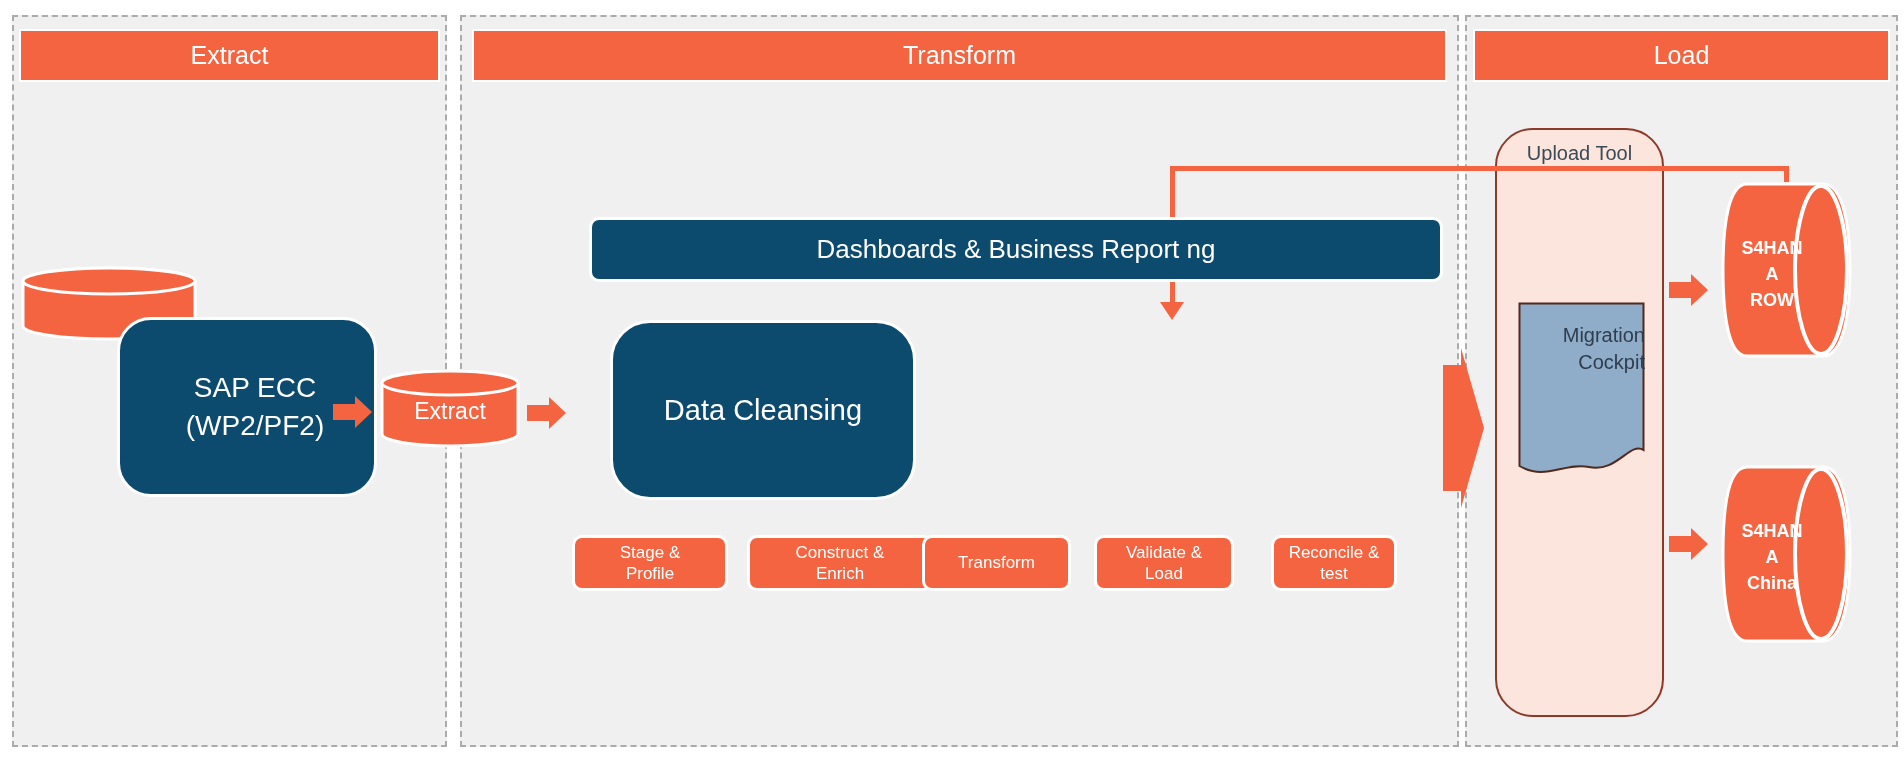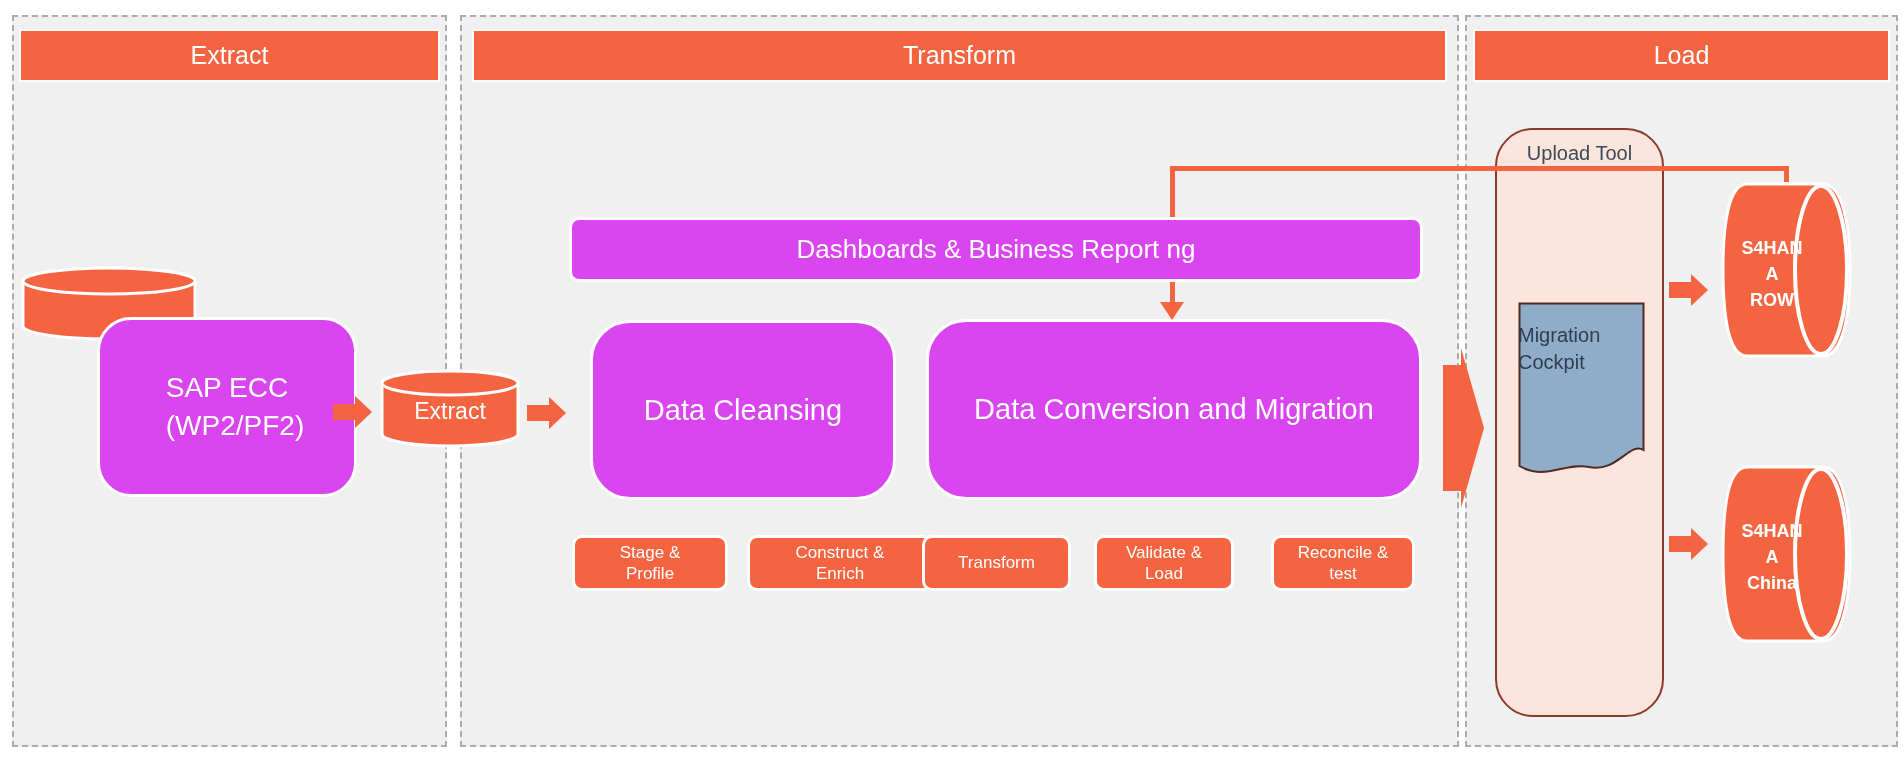--- a/index.html
+++ b/index.html
@@ -14,38 +14,38 @@
 
   
   .hdr{position:absolute;height:53px;background:#F56440;border:2px solid #ffffff;
        box-sizing:border-box;display:flex;align-items:center;justify-content:center;
        color:#ffffff;font-size:25px;z-index:1;}
   #hdr-extract{left:19px;top:29px;width:421px;}
   #hdr-transform{left:472px;top:29px;width:975px;}
   #hdr-load{left:1473px;top:29px;width:417px;}
 
   
-  .obox{position:absolute;background:#d946ef;border:3px solid #ffffff;box-sizing:border-box;
+  .obox{position:absolute;background:#0c4a6e;border:3px solid #ffffff;box-sizing:border-box;
         color:#ffffff;display:flex;align-items:center;justify-content:center;
-        text-align:left;z-index:4;}
+        text-align:center;z-index:4;margin-left:20px;}
 
   #box-sap{left:97px;top:317px;width:260px;height:180px;border-radius:34px;font-size:28px;line-height:1.35;padding-left:16px;}
   #box-cleansing{left:590px;top:320px;width:306px;height:180px;border-radius:40px;font-size:29px;}
   #bar-reporting{left:569px;top:217px;width:854px;height:65px;border-radius:10px;font-size:26px;z-index:1;}
   #box-conversion{left:926px;top:319px;width:496px;height:181px;border-radius:40px;font-size:29px;}
 
   .step{position:absolute;top:535px;height:56px;background:#F56440;border:3px solid #ffffff;
         box-sizing:border-box;border-radius:10px;color:#ffffff;display:flex;align-items:center;
         justify-content:center;text-align:center;font-size:17px;line-height:1.25;z-index:4;}
   .step span{display:inline-block;max-width:106px;}
   #step-1{left:572px;width:156px;}
   #step-2{left:747px;width:186px;text-align:center;}
   #step-3{left:922px;width:149px;}
   #step-4{left:1094px;width:140px;}
-  #step-5{left:1271px;width:144px;}
+  #step-5{left:1271px;width:126px;}
 
   
   .cline{position:absolute;background:#F56440;z-index:5;}
   #conn-h{left:1172px;top:166px;width:617px;height:5px;}
   #conn-v-top{left:1170px;top:166px;width:5px;height:51px;}
   #conn-v-bottom{left:1170px;top:282px;width:5px;height:22px;}
   #conn-drop-right{left:1784px;top:166px;width:5px;height:16px;}
   #conn-arrowhead{position:absolute;left:1160px;top:302px;width:0;height:0;z-index:5;
       border-left:12px solid transparent;border-right:12px solid transparent;
       border-top:18px solid #F56440;}
@@ -61,21 +61,21 @@
   #arrow-row{left:1669px;top:273px;}
   #arrow-china{left:1669px;top:527px;}
   #big-arrow{left:1443px;top:348px;z-index:4;}
 
   
   #upload-tool{position:absolute;left:1495px;top:128px;width:169px;height:589px;
       background:#FCE5DC;border:2px solid #8C3B2A;border-radius:38px;box-sizing:border-box;z-index:3;}
   #upload-tool-label{position:absolute;left:1495px;top:142px;width:169px;text-align:center;
       color:#3A4A57;font-size:20px;z-index:3;}
   #doc-cockpit{left:1518px;top:302px;}
-  #doc-cockpit-label{position:absolute;left:1518px;top:322px;width:127px;text-align:left;
+  #doc-cockpit-label{position:absolute;left:1518px;top:322px;width:127px;text-align:right;
       color:#2F3D4E;font-size:20px;line-height:1.35;z-index:4;}
   #doc-cockpit-label span{display:inline-block;max-width:100px;}
 
   #cyl-row{left:1720px;top:182px;}
   #cyl-china{left:1720px;top:465px;}
   .hcyl-label{position:absolute;width:100px;text-align:center;color:#ffffff;
       font-size:18px;font-weight:bold;line-height:1.45;z-index:4;}
   #cyl-row-label{left:1722px;top:235px;}
   #cyl-china-label{left:1722px;top:518px;}
   .hcyl-label em{display:block;font-style:normal;}
@@ -127,23 +127,20 @@
   </svg>
 
   <div class="obox" id="bar-reporting">
     <span>Dashboards &amp; Business Report ng</span>
   </div>
 
   <div class="obox" id="box-cleansing">
     <span>Data Cleansing</span>
   </div>
 
-  <div class="obox" id="box-conversion">
-    <span>Data Conversion and Migration</span>
-  </div>
 
   <div class="step" id="step-1">
     <span>Stage &amp; Profile</span>
   </div>
   <div class="step" id="step-2">
     <span>Construct &amp; Enrich</span>
   </div>
   <div class="step" id="step-3">
     <span>Transform</span>
   </div>

